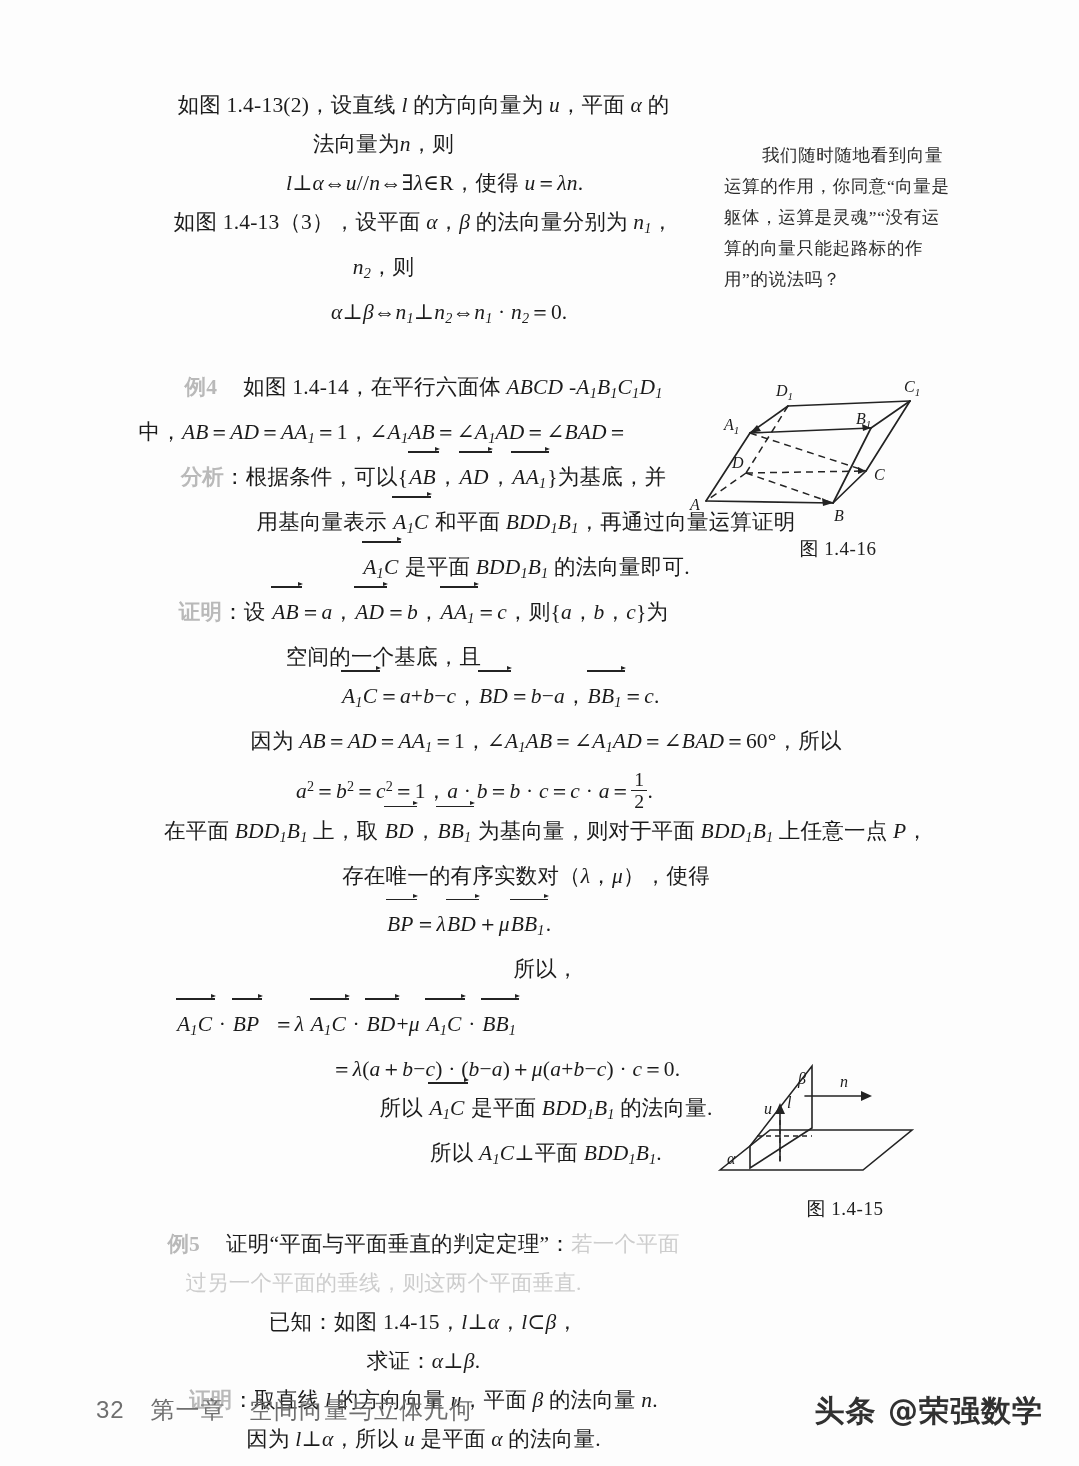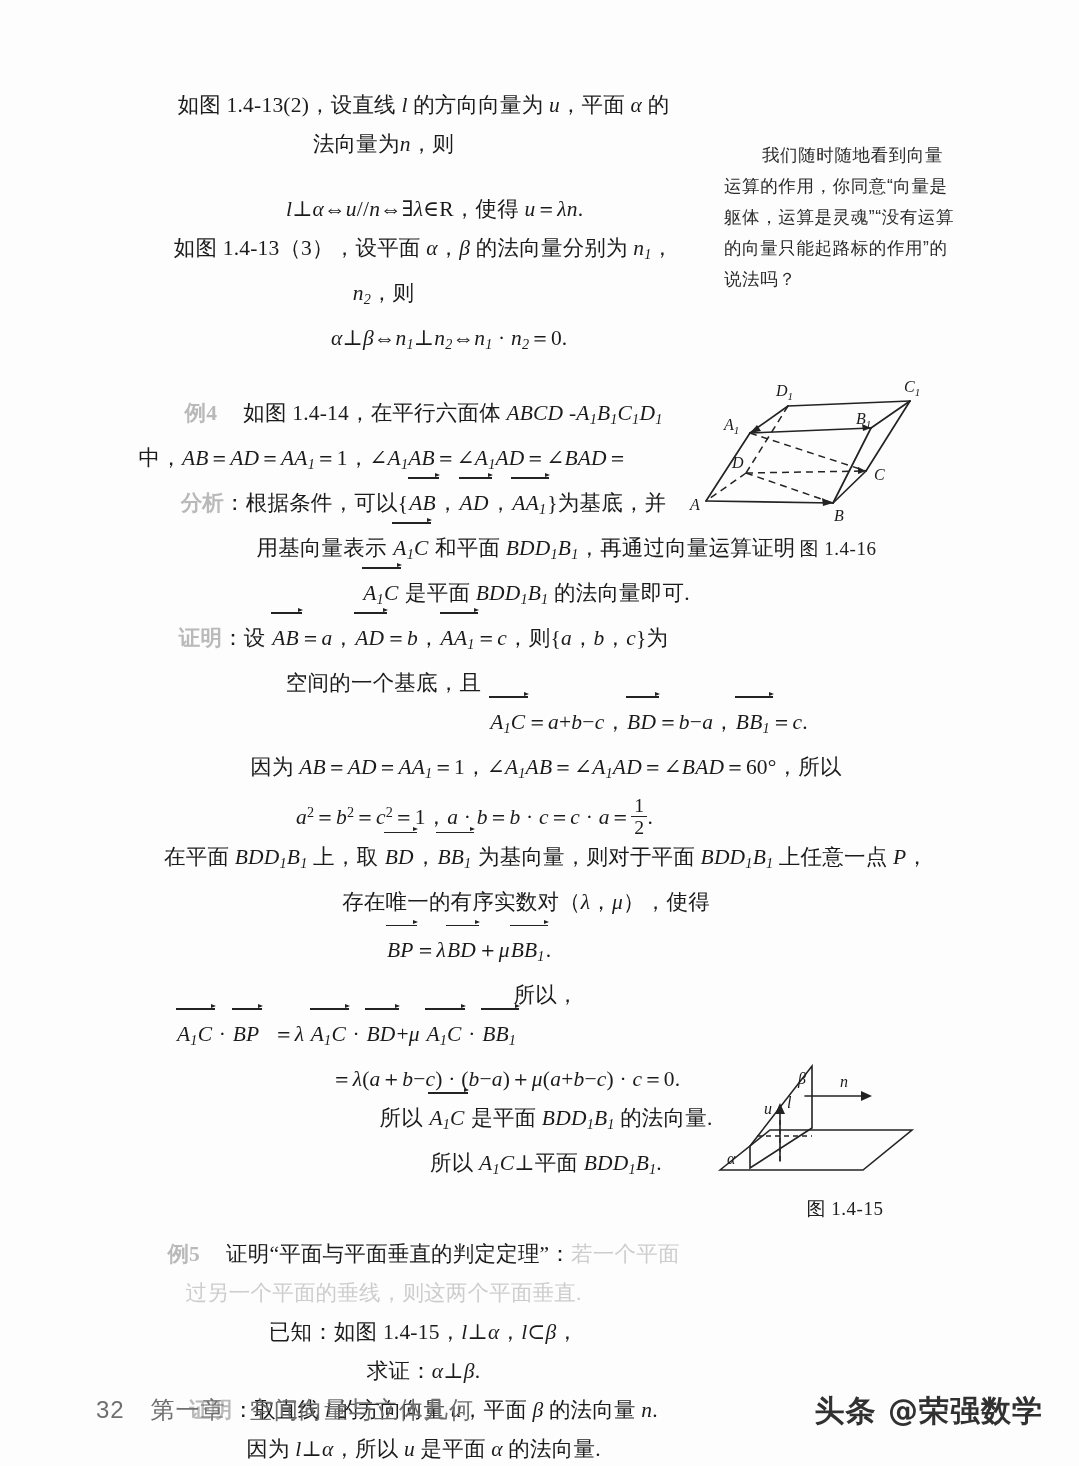--- a/index.html
+++ b/index.html
@@ -23,26 +23,26 @@
   .ln{
     font-size:21.5px;
     line-height:39px;
     white-space:nowrap;
     letter-spacing:.2px;
     text-align:center;
   }
   .ln.narrow{max-width:575px;}
   .ind{padding-left:40px;}
   .eq{ text-align:left; }
-  .eq.c1{padding-left:190px;margin-top:26px;}
+  .eq.c1{padding-left:190px;}
   .eq.c2{padding-left:235px;}
-  .eq.c3{padding-left:245px;text-align:center;}
+  .eq.c3{padding-left:245px;}
   .eq.c4{padding-left:200px;}
   .eq.c5{padding-left:290px;margin-top:9px;}
-  .eq.c7{padding-left:60px;}
+  .eq.c7{padding-left:60px;margin-top:16px;}
 
   i,.it{font-style:italic;}
   .up{font-style:normal;}
   .faded{color:#b9b9b9;}
   .faded2{color:#cdcdcd;}
   .lblk{font-weight:600;}
   .sp-s{display:inline-block;width:7px;}
   .sp-l{display:inline-block;width:26px;}
 
   sub{font-size:.66em; vertical-align:-0.28em; font-style:italic;}
@@ -66,21 +66,21 @@
   
   .frac{display:inline-block; vertical-align:-0.52em; text-align:center; font-size:.92em; line-height:1.06;}
   .frac .n{display:block; border-bottom:1.3px solid #232323; padding:0 3px;}
   .frac .d{display:block; padding:0 3px;}
 
   
   .side-note{
     position:absolute;
     left:724px; top:140px;
     width:232px;
-    font-family:Liberation Sans, sans-serif;
+    font-family:Liberation Serif, serif;
     font-size:17.5px;
     line-height:31px;
     color:#2a2a2a;
     letter-spacing:.6px;
   }
   .side-note .p1{text-indent:38px;}
 
   
   .fig{position:absolute;}
   .fig-cap{

